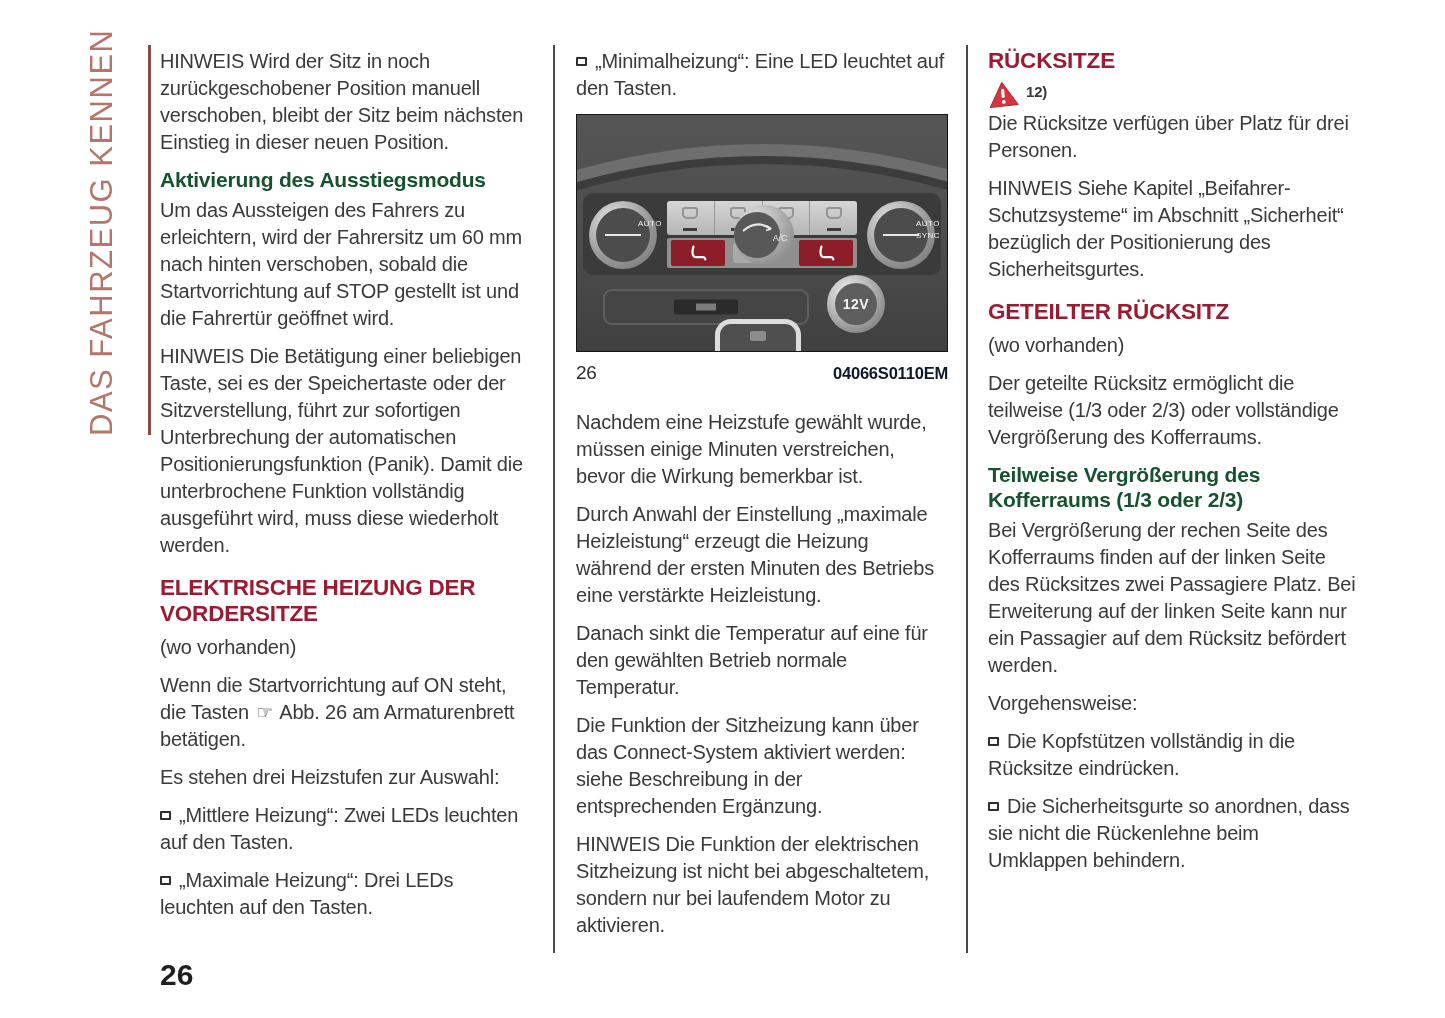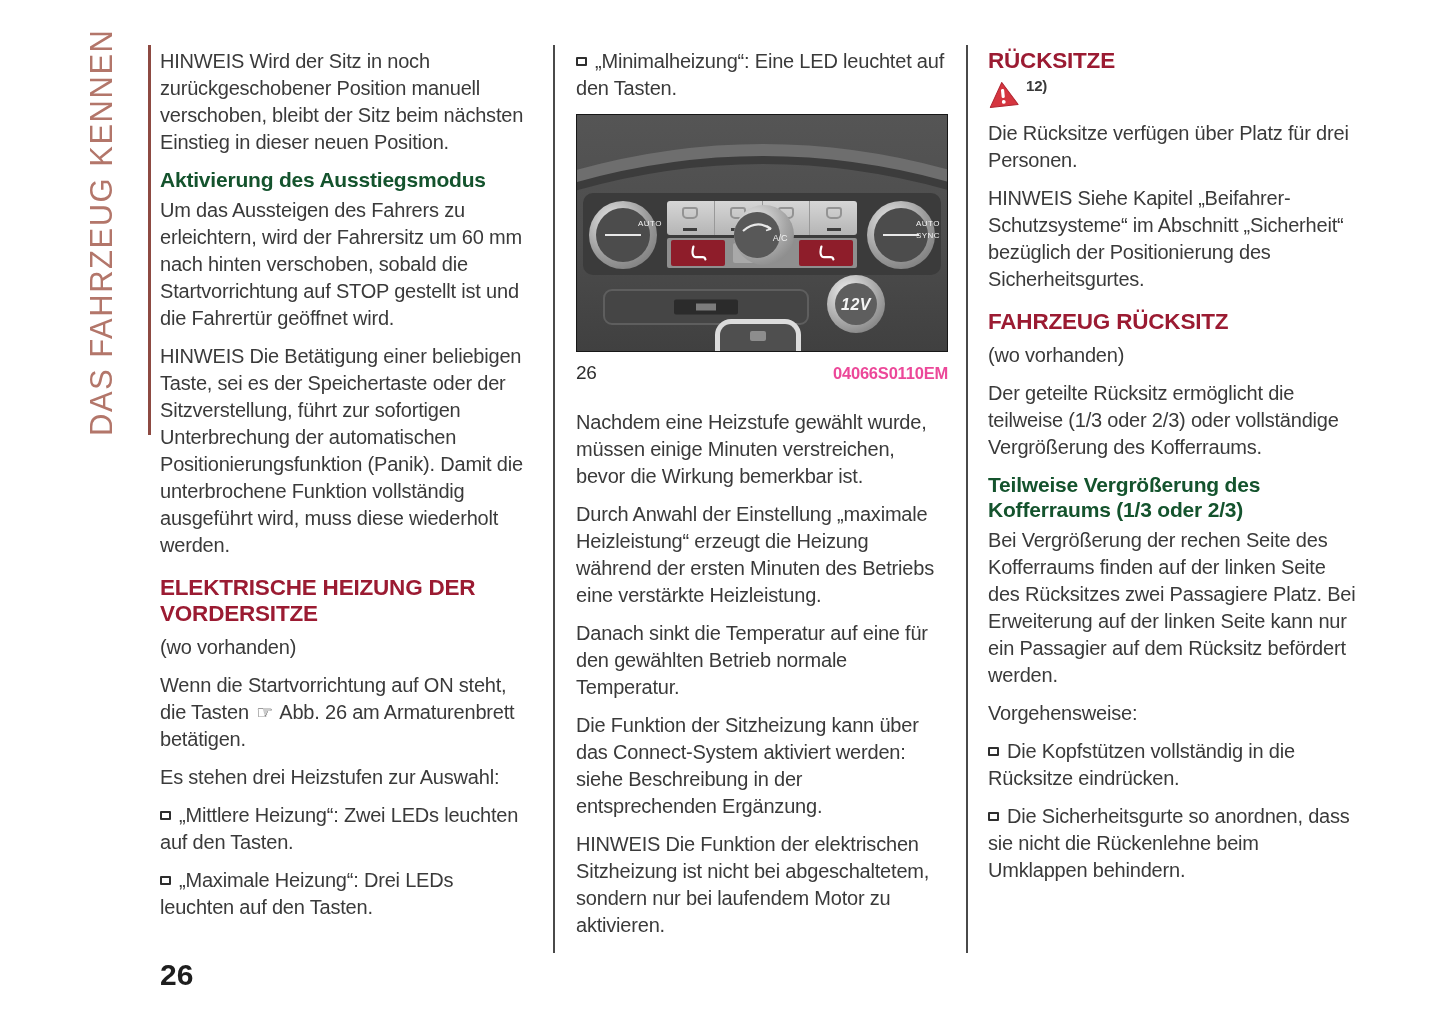--- a/index.html
+++ b/index.html
@@ -47,21 +47,21 @@
     margin:10px 0 5px;
   }
   .sq {
     display:inline-block; width:11px; height:9px;
     border:2.5px solid #2e2e2e; border-radius:1px;
     margin-right:8px; position:relative; top:-2px;
   }
   .hand-icon { font-size:19px; color:#3a3a3a; padding:0 2px; }
 
   
-  .warn-row { display:flex; align-items:flex-start; margin:2px 0 12px; }
+  .warn-row { display:flex; align-items:center; margin:2px 0 2px; }
   .warn-tri { width:30px; height:27px; transform:rotate(-6deg); }
   .warn-ref { font-weight:bold; font-size:15px; margin-left:8px; line-height:15px; position:relative; top:-3px; }
 
   
   .figure { margin-top:12px; }
   .fig-photo {
     position:relative; width:372px; height:238px;
     background:linear-gradient(#555 0%, #4c4c4c 55%, #404040 100%);
     border:1px solid #171717; overflow:hidden;
   }
@@ -131,35 +131,35 @@
     display:flex; align-items:center; justify-content:center;
   }
   .tray-pin { width:20px; height:7px; background:#7c7c7c; }
   .socket {
     position:absolute; left:250px; top:160px; width:58px; height:58px; border-radius:50%;
     background:radial-gradient(circle at 35% 30%, #efefef, #9f9f9f 60%, #6a6a6a);
     display:flex; align-items:center; justify-content:center;
   }
   .socket-inner {
     width:42px; height:42px; border-radius:50%; background:#5e5e5e;
-    color:#f5f5f5; font-size:16px; font-weight:bold;
-    display:flex; align-items:center; justify-content:center; letter-spacing:0.5px;font-style:italic;
+    color:#f5f5f5; font-size:14px; font-weight:bold;
+    display:flex; align-items:center; justify-content:center; letter-spacing:0.5px;
   }
   .shifter {
     position:absolute; left:138px; bottom:-4px; width:86px; height:36px;
     border:5px solid #dcdcdc; border-bottom:none; border-radius:16px 16px 0 0;
     background:#4f4f4f; display:flex; justify-content:center; padding-top:7px;
   }
   .shift-pin { width:16px; height:10px; background:#8d8d8d; border-radius:2px; }
   .fig-caption {
     display:flex; justify-content:space-between; align-items:baseline;
     margin-top:7px; margin-bottom:22px;
   }
   .fig-num  { font-size:19px; color:#2f2f2f; }
-  .fig-code { font-size:16.5px; font-weight:bold; color:#ec4899; }
+  .fig-code { font-size:16.5px; font-weight:bold; color:#0f172a; }
 
   
   .page-num {
     position:absolute; left:160px; top:958px;
     font-size:30px; font-weight:bold; color:#1e1e1e; letter-spacing:0;
   }
 </style>
 </head>
 <body>
 
@@ -292,21 +292,21 @@
       <svg class="warn-tri" viewBox="0 0 30 27">
         <path d="M15 1.5 L29 25 L1 25 Z" fill="#d5353f" stroke="#b02531" stroke-width="1" stroke-linejoin="round"></path>
         <rect x="13.4" y="8" width="3.2" height="9" rx="1.4" fill="#ffffff"></rect>
         <circle cx="15" cy="21" r="1.9" fill="#ffffff"></circle>
       </svg>
       <span class="warn-ref">12)</span>
     </div>
 
     <p class="p">Die Rücksitze verfügen über Platz für drei Personen.</p>
     <p class="p">HINWEIS Siehe Kapitel „Beifahrer-Schutzsysteme“ im Abschnitt „Sicherheit“ bezüglich der Positionierung des Sicherheitsgurtes.</p>
-    <div class="h-section">FAHRZEUG RÜCKSITZ</div>
+    <div class="h-section">GETEILTER RÜCKSITZ</div>
     <p class="p">(wo vorhanden)</p>
     <p class="p">Der geteilte Rücksitz ermöglicht die teilweise (1/3 oder 2/3) oder vollständige Vergrößerung des Kofferraums.</p>
     <div class="h-sub">Teilweise Vergrößerung des Kofferraums (1/3 oder 2/3)</div>
     <p class="p">Bei Vergrößerung der rechen Seite des Kofferraums finden auf der linken Seite des Rücksitzes zwei Passagiere Platz. Bei Erweiterung auf der linken Seite kann nur ein Passagier auf dem Rücksitz befördert werden.</p>
     <p class="p">Vorgehensweise:</p>
     <p class="p"><span class="sq"></span><span>Die Kopfstützen vollständig in die Rücksitze eindrücken.</span></p>
     <p class="p"><span class="sq"></span><span>Die Sicherheitsgurte so anordnen, dass sie nicht die Rückenlehne beim Umklappen behindern.</span></p>
   </div>
 
   <div class="page-num">26</div>

